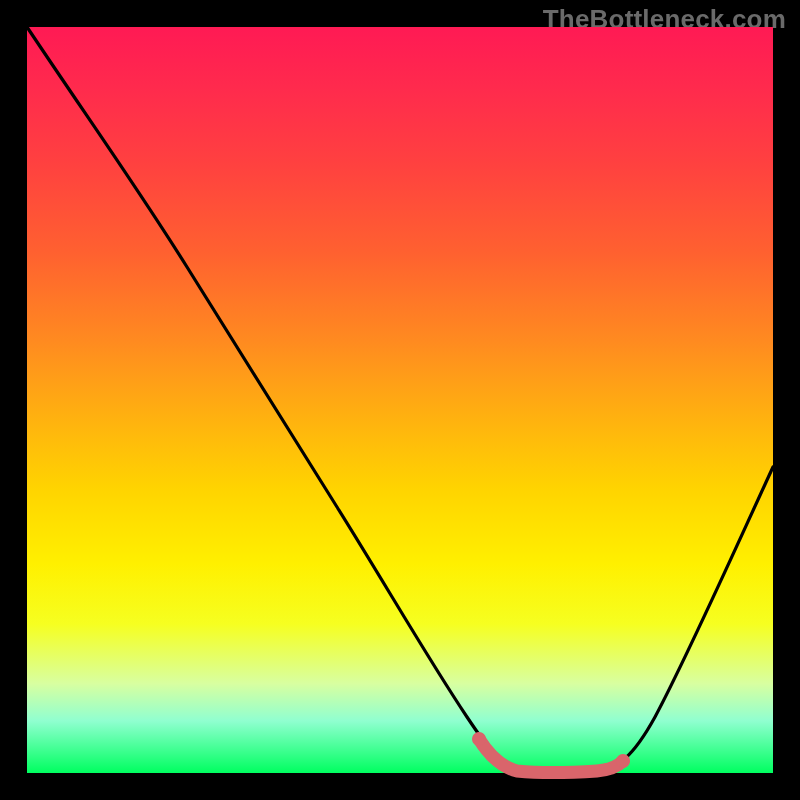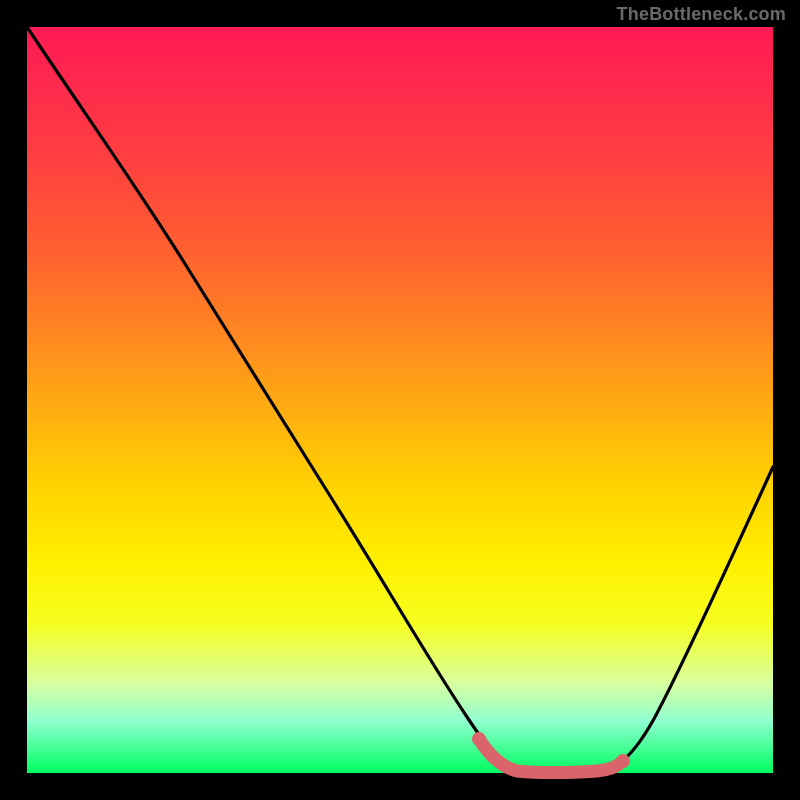--- a/index.html
+++ b/index.html
@@ -28,21 +28,21 @@
       #f6ff20 80%,
       #d8ffa0 88%,
       #90ffd0 93%,
       #00ff60 100%);
   }
   .watermark {
     position: absolute;
     top: 4px;
     right: 14px;
     font-family: Arial, Helvetica, sans-serif;
-    font-size: 18px;
+    font-size: 26px;
     font-weight: 600;
     color: #6a6a6a;
     letter-spacing: 0.2px;
   }
   svg.curve {
     position: absolute;
     left: 0;
     top: 0;
     width: 746px;
     height: 746px;

